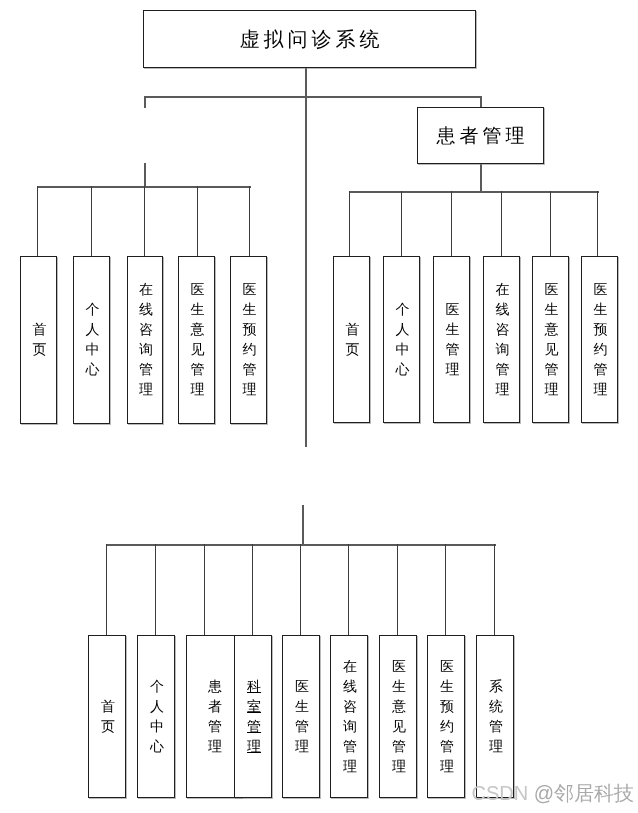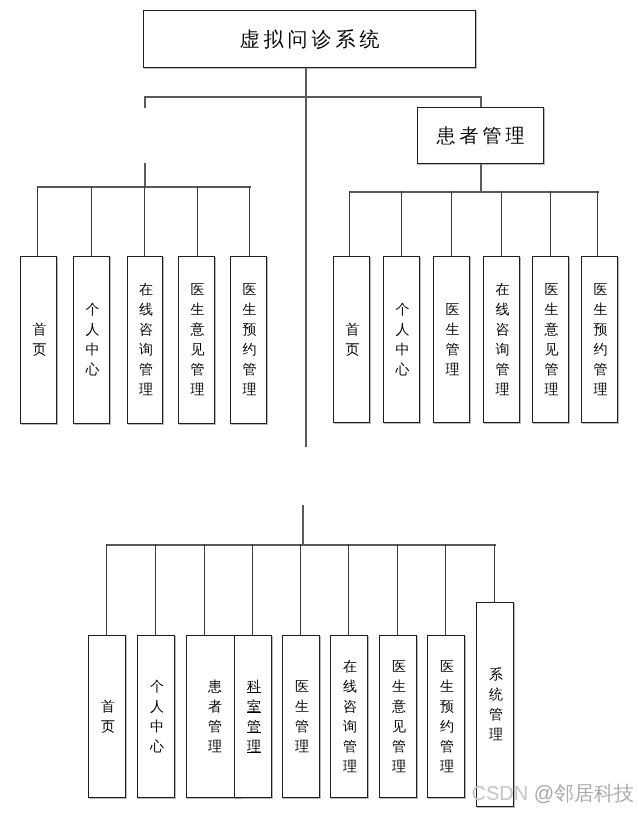--- a/index.html
+++ b/index.html
@@ -132,21 +132,21 @@
   </div>
   <div class="node vnode" style="left:330px;top:635px;width:38px;height:163px;">
     <span class="vlabel">在线咨询管理</span>
   </div>
   <div class="node vnode" style="left:379px;top:635px;width:38px;height:163px;">
     <span class="vlabel">医生意见管理</span>
   </div>
   <div class="node vnode" style="left:427px;top:635px;width:38px;height:163px;">
     <span class="vlabel">医生预约管理</span>
   </div>
-  <div class="node vnode" style="left:476px;top:602px;width:38px;height:205px;">
+  <div class="node vnode" style="left:476px;top:635px;width:38px;height:163px;">
     <span class="vlabel">系统管理</span>
   </div>
 
   <div id="watermark">
     <span style="color:#c6c6c6;">CSDN </span><span style="color:#a9a9a9;">@邻居科技</span>
   </div>
 
 </div>
 
 </body></html>

